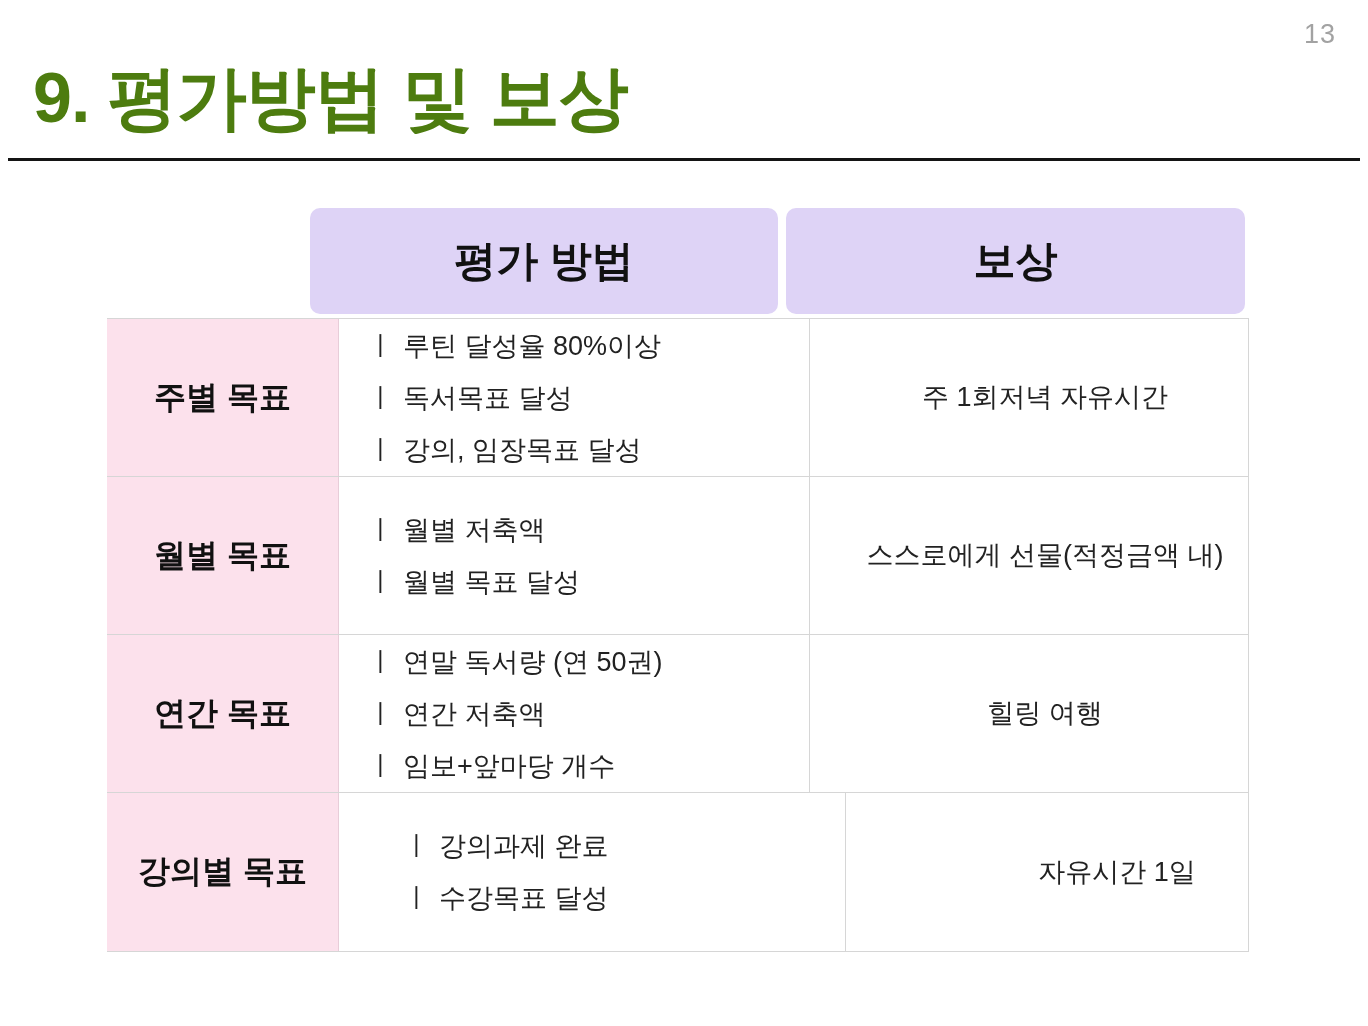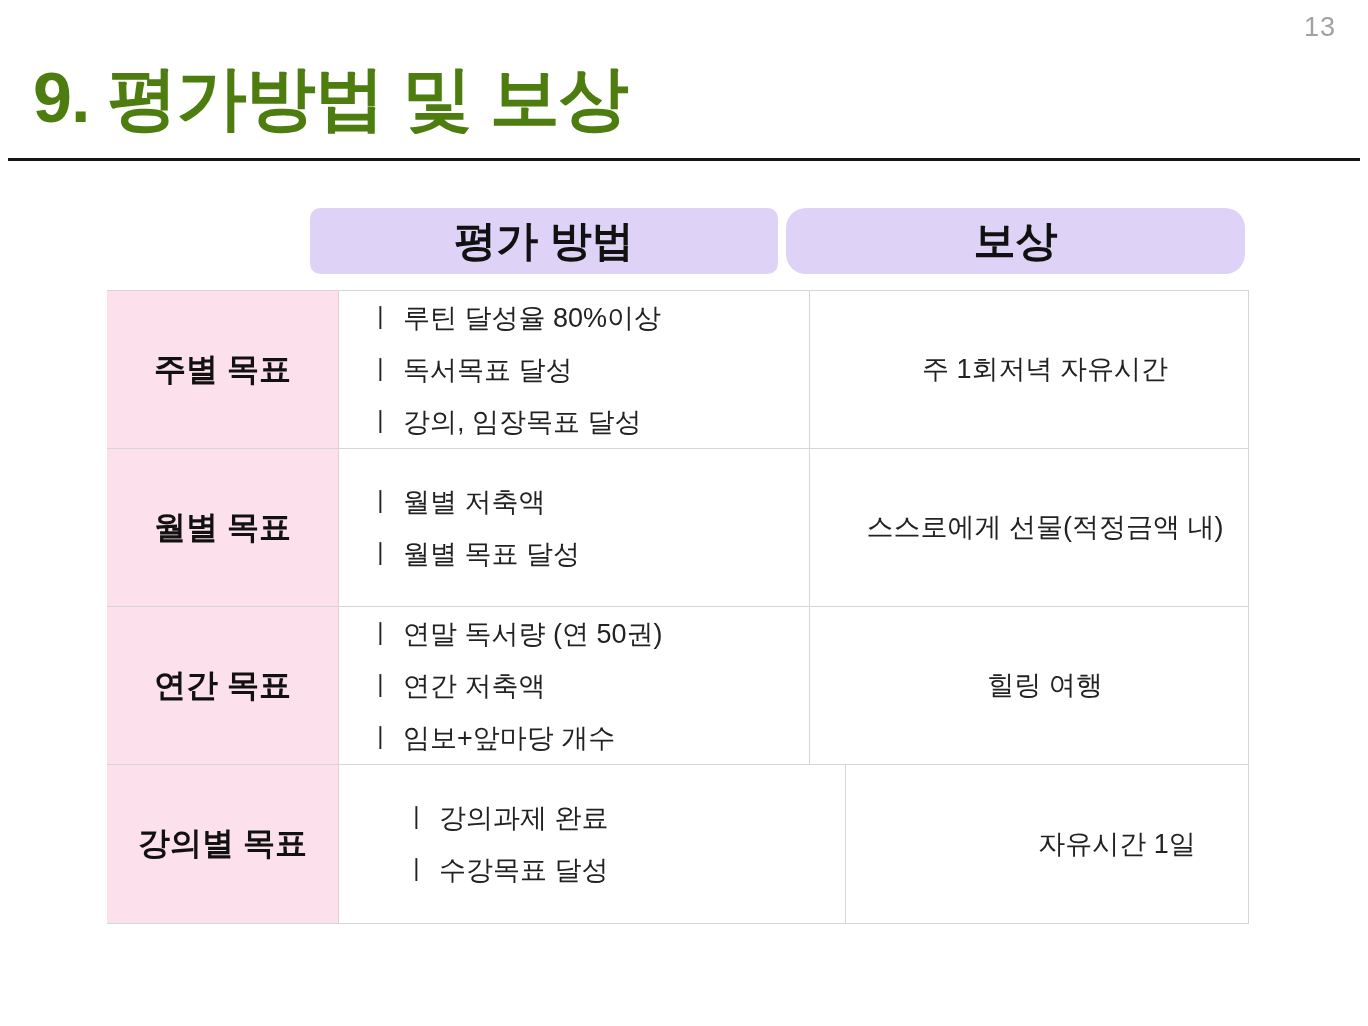--- a/index.html
+++ b/index.html
@@ -7,21 +7,21 @@
   body {
     position: relative;
     background: #ffffff;
     font-family: "Liberation Sans", "DejaVu Sans", sans-serif;
     color: #1a1a1a;
     overflow: hidden;
   }
 
   .page-number {
     position: absolute;
-    top: 12px;
+    top: 19px;
     right: 32px;
     font-size: 27px;
     color: #a2a2a2;
     letter-spacing: 1px;
   }
 
   .slide-title {
     position: absolute;
     top: 52px;
     left: 33px;
@@ -42,36 +42,36 @@
 
   .table-area {
     position: absolute;
     left: 107px;
     top: 208px;
     width: 1142px;
   }
 
   .header-row {
     display: flex;
-    height: 66px;
-    margin-bottom: 16px;
+    height: 106px;
+    margin-bottom: 4px;
   }
   .header-spacer { width: 203px; flex: none; }
   .header-box {
     background: #ded3f6;
     border-radius: 10px;
     display: flex;
     align-items: center;
     justify-content: center;
     font-size: 42px;
     font-weight: 800;
     color: #111;
   }
   .header-box.method { width: 468px; flex: none; margin-right: 8px; }
-  .header-box.reward { width: 459px; flex: none; border-radius: 20px; }
+  .header-box.reward { width: 459px; flex: none; }
 
   .table-body {
     border-top: 1px solid #d6d6d6;
     border-bottom: 1px solid #d6d6d6;
     border-right: 1px solid #d6d6d6;
   }
   .t-row {
     display: flex;
     height: 158px;
     border-bottom: 1px solid #d6d6d6;

